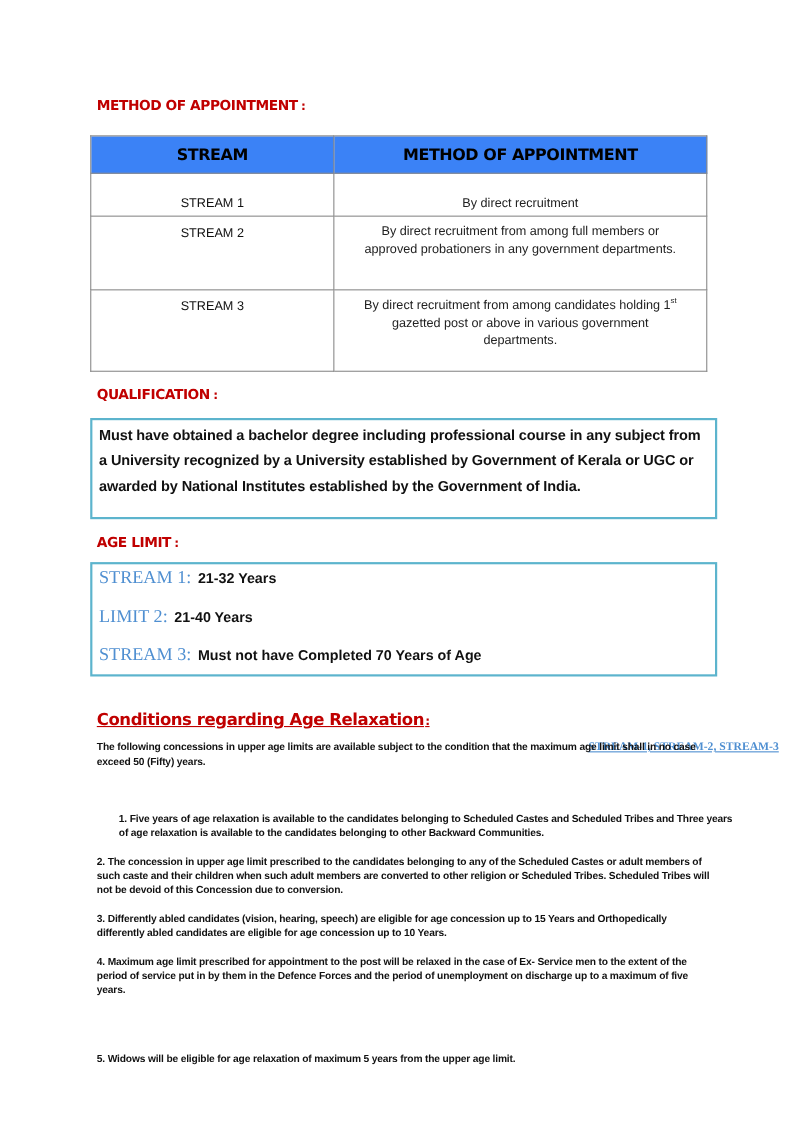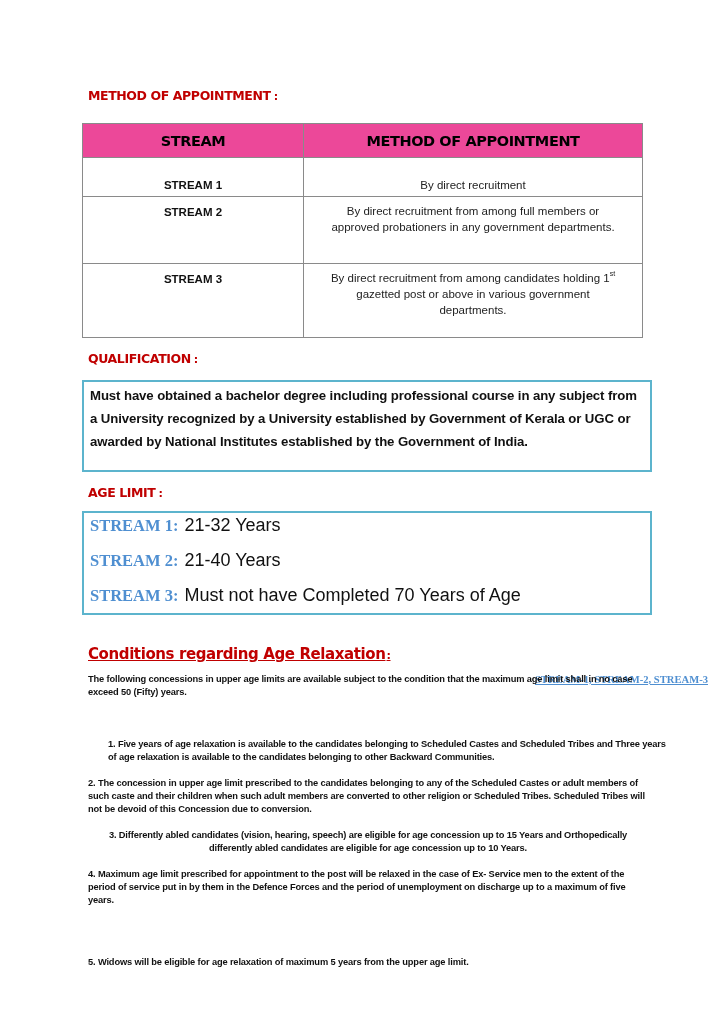--- a/index.html
+++ b/index.html
@@ -9,40 +9,40 @@
   .heading { position: absolute; left: 88px; color: #c00000; font-weight: bold;
              font-family: "DejaVu Sans", sans-serif; letter-spacing: -0.4px; }
   .h-small { font-size: 12.5px; }
   .h-large { font-size: 15px; text-decoration: underline; }
   .heading .colon { font-size: 11px; margin-left: 3px; }
 
   
   .appt-table { position: absolute; left: 82px; top: 123px; width: 561px;
                 border-collapse: collapse; font-family: "Liberation Sans", sans-serif; }
   .appt-table th, .appt-table td { border: 1px solid #8a8a8a; text-align: center; }
-  .appt-table th { background: #ec4899; height: 33px; font-family: "DejaVu Sans", sans-serif;
+  .appt-table th { background: #3b82f6; height: 33px; font-family: "DejaVu Sans", sans-serif;
                    font-weight: bold; font-size: 14.5px; letter-spacing: -0.4px; padding: 0; vertical-align: middle; }
   .appt-table th.c1 { width: 220px; }
   .appt-table td { font-size: 11.5px; color: #222; padding: 0 8px; line-height: 16px; }
-  .appt-table td.stream { font-weight: bold; color: #111; width: 204px; }
+  .appt-table td.stream { font-weight: normal; color: #111; width: 204px; }
   .appt-table tr.r1 td { height: 35px; vertical-align: bottom; padding-bottom: 3px; }
   .appt-table tr.r2 td { height: 59px; vertical-align: top; padding-top: 6px; }
   .appt-table tr.r3 td { height: 66px; vertical-align: top; padding-top: 6px; }
   .appt-table tr.r2 td.stream, .appt-table tr.r3 td.stream { padding-top: 7px; margin-top: 44px; }
   sup { font-size: 7px; vertical-align: 6px; line-height: 0; }
 
   
   .box { position: absolute; left: 82px; width: 570px; border: 2px solid #5cb4cd; box-sizing: border-box; }
   .qual-box { top: 380px; height: 92px; padding: 2px 6px; font-weight: bold; font-size: 13.2px;
               line-height: 23px; color: #111; letter-spacing: -0.1px; }
   .age-box { top: 511px; height: 104px; padding: 0 6px; }
   .age-row { height: 35px; line-height: 24px; white-space: nowrap; }
-  .age-label { font-family: "Liberation Serif", serif; font-weight: bold; color: #4f8fd1;
+  .age-label { font-family: "Liberation Serif", serif; font-weight: normal; color: #4f8fd1;
                font-size: 16.5px; margin-right: 6px; }
-  .age-value { font-weight: normal; font-size: 18px; color: #111; }
+  .age-value { font-weight: bold; font-size: 13px; color: #111; }
 
   .sub-link { position: absolute; top: 674px; left: 0; width: 708px; text-align: right;
               font-family: "Liberation Serif", serif; font-weight: bold; font-size: 10.6px;
               color: #4f8fd1; text-decoration: underline; }
 
   .para { position: absolute; left: 88px; width: 560px; font-size: 9.3px; font-weight: bold;
           line-height: 13px; color: #111; letter-spacing: -0.15px; }
 </style>
 </head>
 <body>
@@ -80,30 +80,30 @@
 </div>
 
 <div class="heading h-small" style="top:485px;">
   <span>AGE LIMIT</span><span class="colon">:</span>
 </div>
 <div class="box age-box">
   <div class="age-row">
     <span class="age-label">STREAM 1:</span><span class="age-value">21-32 Years</span>
   </div>
   <div class="age-row">
-    <span class="age-label">STREAM 2:</span><span class="age-value">21-40 Years</span>
+    <span class="age-label">LIMIT 2:</span><span class="age-value">21-40 Years</span>
   </div>
   <div class="age-row">
     <span class="age-label">STREAM 3:</span><span class="age-value">Must not have Completed 70 Years of Age</span>
   </div>
 </div>
 
 <div class="heading h-large" style="top:645px;">
   <span>Conditions regarding Age Relaxation</span><span class="colon" style="margin-left:1px;">:</span>
 </div>
 <div class="sub-link">STREAM-1, STREAM-2, STREAM-3</div>
 
 <div class="para" style="top:673px;">The following concessions in upper age limits are available subject to the condition that the maximum age limit shall in no case exceed 50 (Fifty) years.</div>
 <div class="para" style="top:738px;margin-left:20px;">1. Five years of age relaxation is available to the candidates belonging to Scheduled Castes and Scheduled Tribes and Three years of age relaxation is available to the candidates belonging to other Backward Communities.</div>
 <div class="para" style="top:777px;">2. The concession in upper age limit prescribed to the candidates belonging to any of the Scheduled Castes or adult members of such caste and their children when such adult members are converted to other religion or Scheduled Tribes. Scheduled Tribes will not be devoid of this Concession due to conversion.</div>
-<div class="para" style="top:829px;text-align:center;">3. Differently abled candidates (vision, hearing, speech) are eligible for age concession up to 15 Years and Orthopedically differently abled candidates are eligible for age concession up to 10 Years.</div>
+<div class="para" style="top:829px;">3. Differently abled candidates (vision, hearing, speech) are eligible for age concession up to 15 Years and Orthopedically differently abled candidates are eligible for age concession up to 10 Years.</div>
 <div class="para" style="top:868px;">4. Maximum age limit prescribed for appointment to the post will be relaxed in the case of Ex- Service men to the extent of the period of service put in by them in the Defence Forces and the period of unemployment on discharge up to a maximum of five years.</div>
 <div class="para" style="top:956px;">5. Widows will be eligible for age relaxation of maximum 5 years from the upper age limit.</div>
 
 </body></html>

